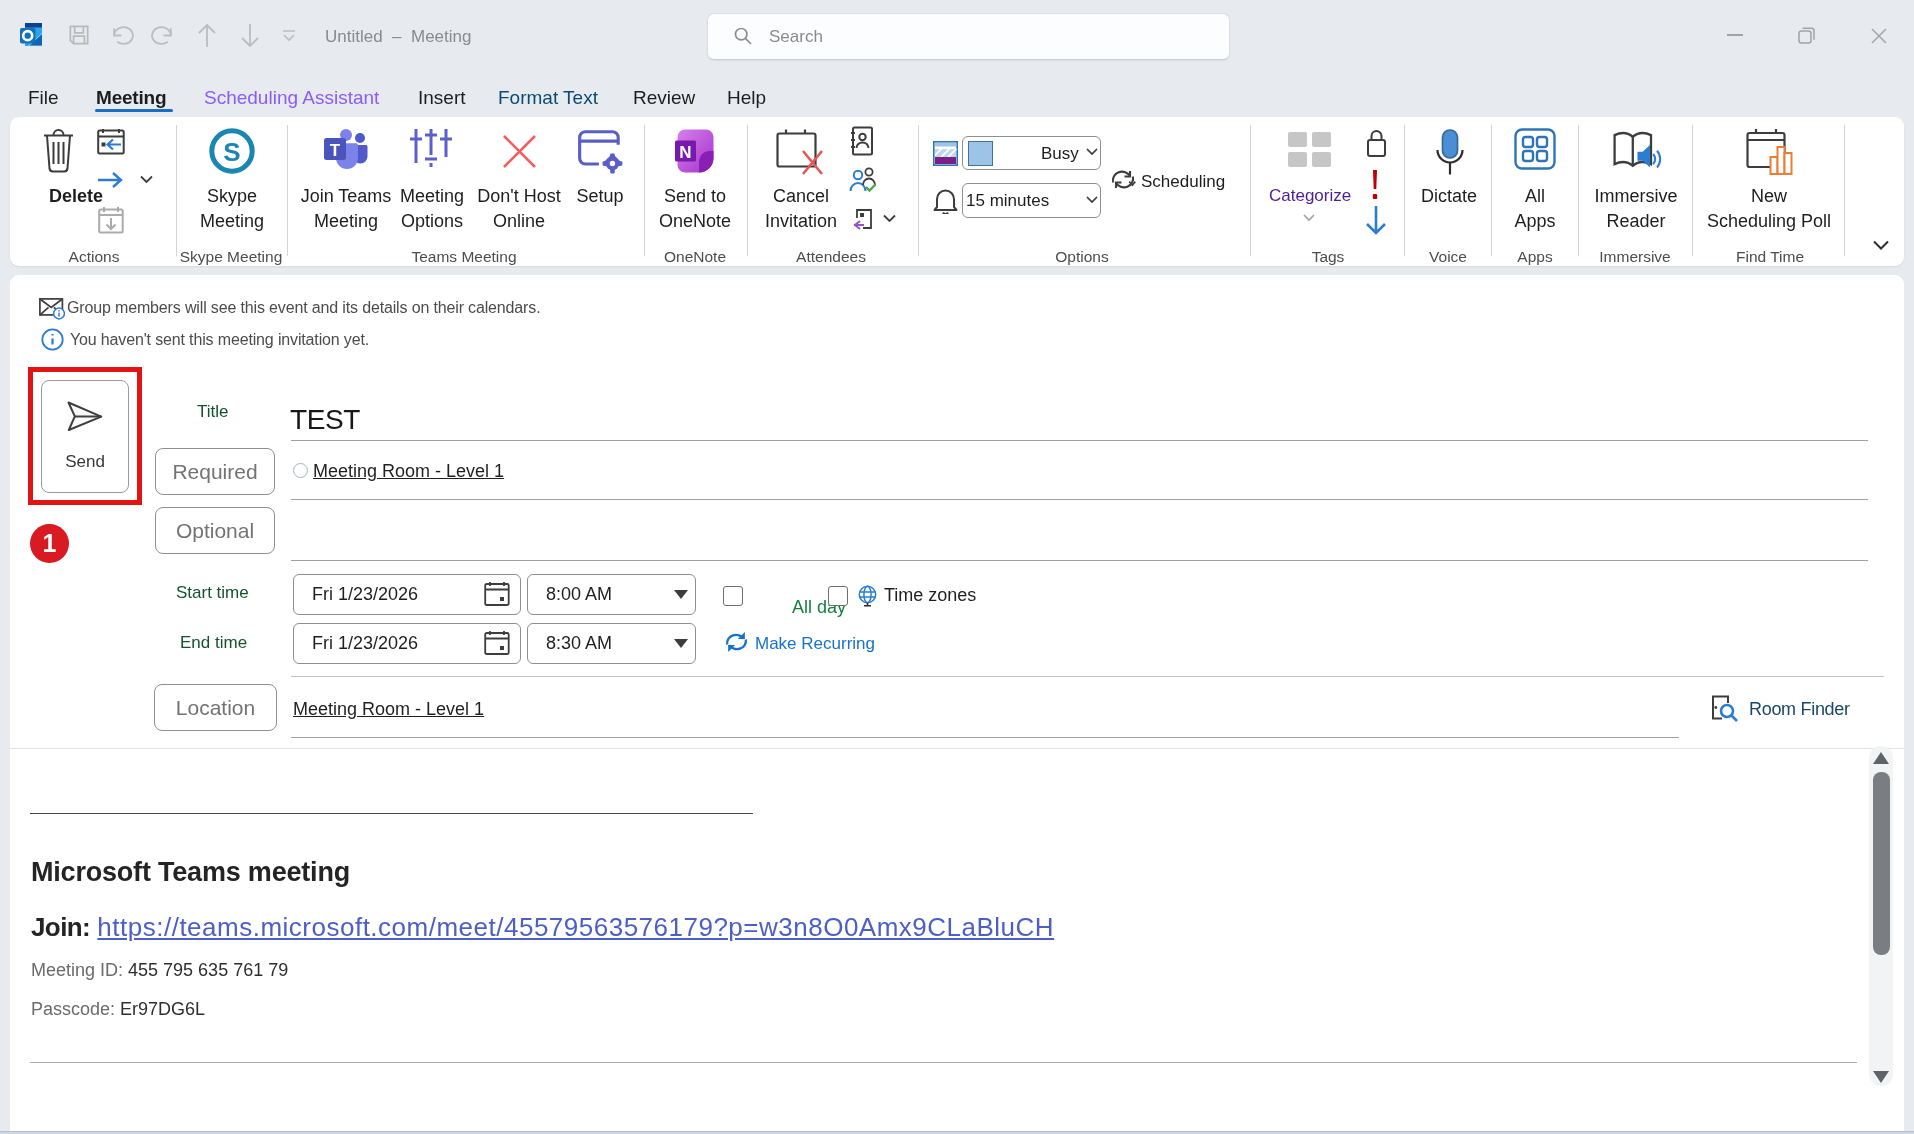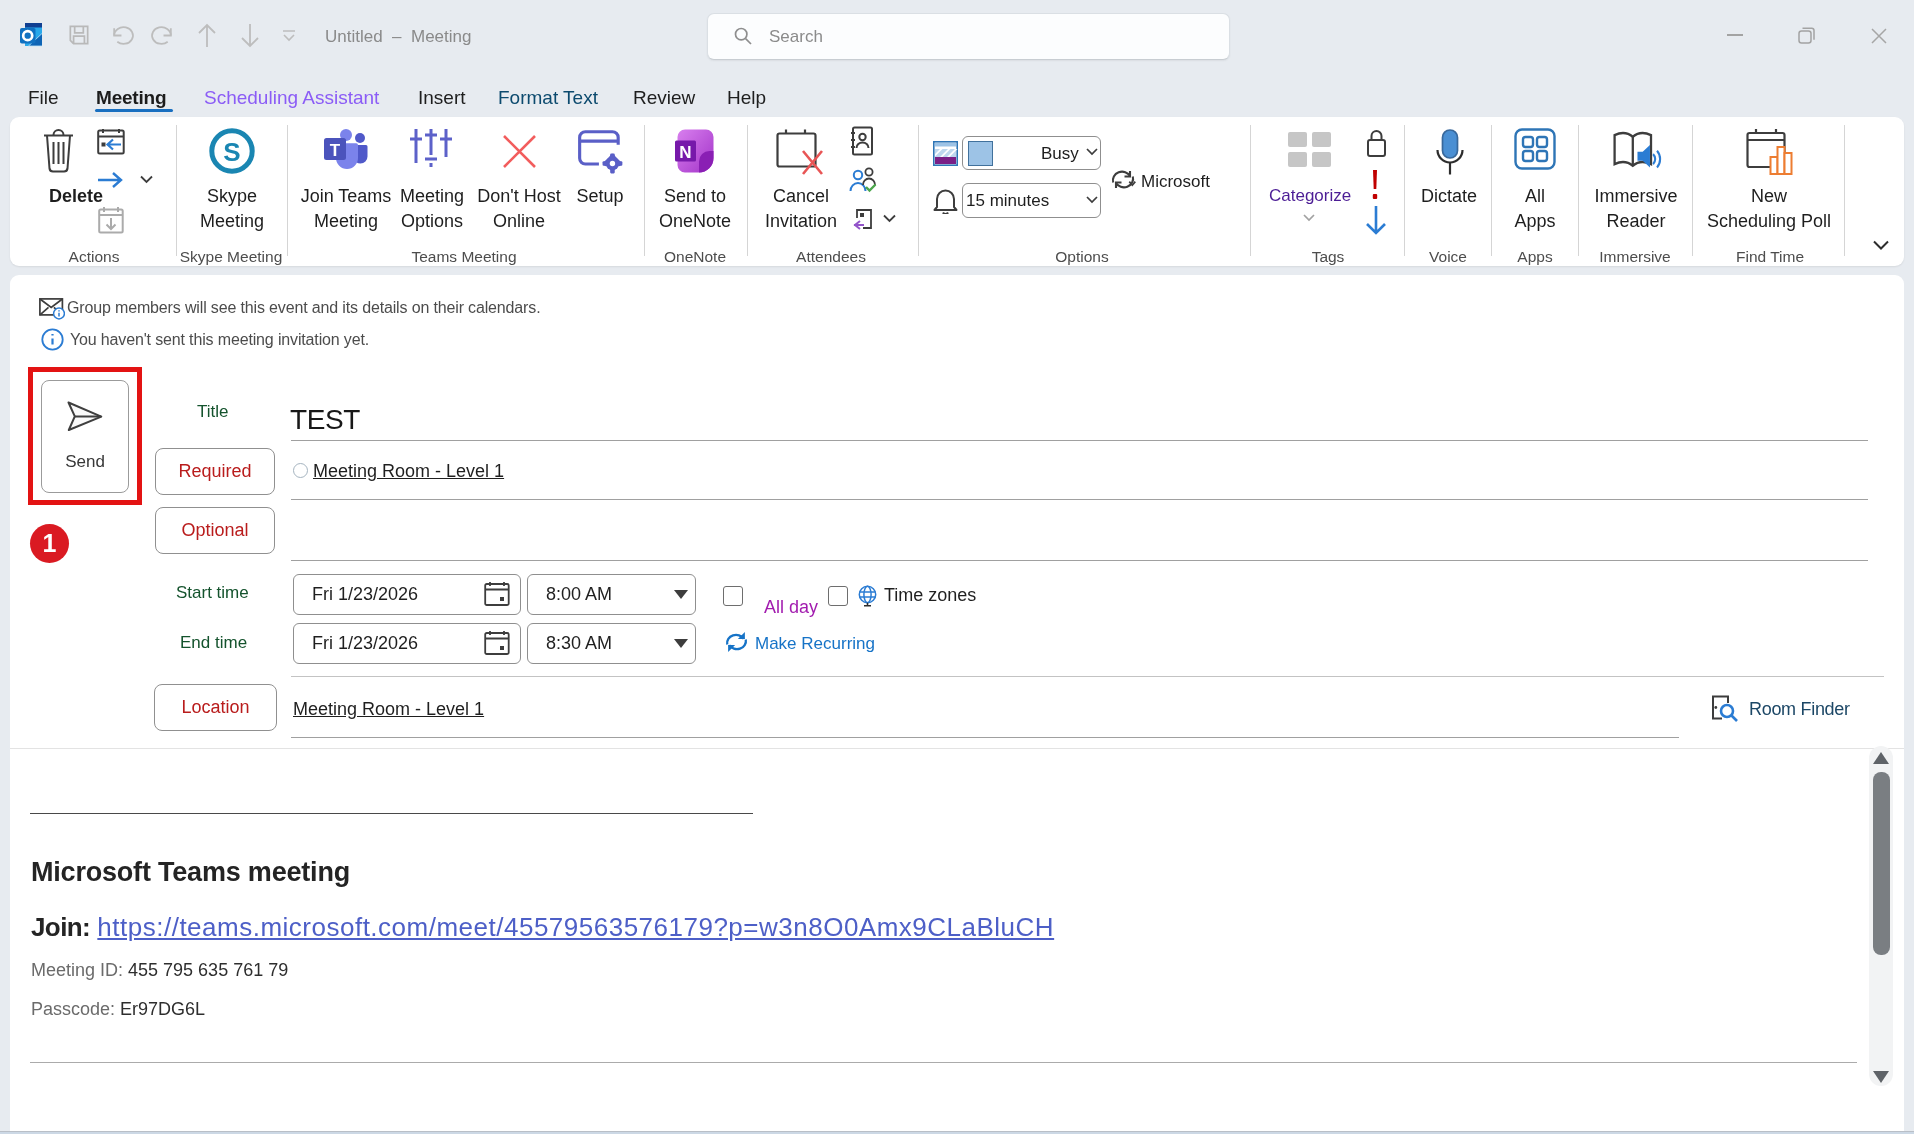--- a/index.html
+++ b/index.html
@@ -6,21 +6,21 @@
   body{width:1914px;height:1134px;overflow:hidden;position:relative;
        font-family:"Liberation Sans",sans-serif;background:#e7ebf0;
        -webkit-font-smoothing:antialiased;}
   .abs{position:absolute;}
   .panel{position:absolute;background:#fff;}
   .sep{position:absolute;width:1px;background:#d5d5d5;top:125px;height:131px;}
   .glabel{position:absolute;top:248px;height:18px;font-size:15.5px;color:#4d4d4d;text-align:center;white-space:nowrap;}
   .btxt{position:absolute;top:184px;font-size:18px;color:#1e1e1e;text-align:center;white-space:nowrap;line-height:24.5px;transform:translateX(-50%);}
   .flabel{position:absolute;font-size:17px;color:#14532d;white-space:nowrap;}
   .fbtn{position:absolute;background:#fff;border:1px solid #909090;border-radius:8px;
-        font-size:18px;color:#b91c1c;display:flex;align-items:center;justify-content:center;}
+        font-size:21px;color:#737373;display:flex;align-items:center;justify-content:center;}
   .fline{position:absolute;height:1px;background:#a0a0a0;}
   .inp{position:absolute;background:#fff;border:1px solid #8f8f8f;border-radius:6px;height:39px;
        font-size:18px;color:#1f1f1f;display:flex;align-items:center;}
   .cb{position:absolute;width:18px;height:18px;border:1.6px solid #6e6e6e;border-radius:3px;background:#fff;}
   .link{text-decoration:underline;}
 </style>
 </head>
 <body>
 
 <svg class="abs" style="left:18px;top:21px;" width="28" height="28" viewBox="0 0 28 28">
@@ -234,21 +234,21 @@
 <svg class="abs" style="left:1086px;top:196px;" width="12" height="8" viewBox="0 0 12 8" fill="none" stroke="#3d3d3d" stroke-width="1.7">
       <path d="M1 1 l5 5 5 -5"></path>
     </svg>
 <svg class="abs" style="left:1110px;top:169px;" width="26" height="21" viewBox="0 0 26 21" fill="none" stroke="#3d3d3d" stroke-width="2.1">
   <path d="M3.2 13.5 a9.2 8.6 0 0 1 17 -6.3"></path>
   <path d="M22.8 7.5 a9.2 8.6 0 0 1 -17 6.3"></path>
   <path d="M14.5 7.5 h5.5 v-5.5" fill="none"></path>
   <path d="M11.5 13.5 h-5.5 v5.5" fill="none"></path>
   <path d="M19.3 12.6 l3 3.6 3 -3.6" stroke-width="1.7"></path>
 </svg>
-<div class="abs" style="left:1141px;top:172px;font-size:17px;color:#1e1e1e;">Microsoft</div>
+<div class="abs" style="left:1141px;top:172px;font-size:17px;color:#1e1e1e;">Scheduling</div>
 <div class="glabel" style="left:1022px;width:120px;">Options</div>
 
 <div class="abs" style="left:1288px;top:132px;width:19px;height:15px;background:#c6c6c6;border-radius:2px;"></div>
 <div class="abs" style="left:1312px;top:132px;width:19px;height:15px;background:#c6c6c6;border-radius:2px;"></div>
 <div class="abs" style="left:1288px;top:152px;width:19px;height:15px;background:#c6c6c6;border-radius:2px;"></div>
 <div class="abs" style="left:1312px;top:152px;width:19px;height:15px;background:#c6c6c6;border-radius:2px;"></div>
 <div class="abs" style="left:1269px;top:186px;font-size:17px;color:#4c1d95;">Categorize</div>
 <svg class="abs" style="left:1303px;top:214px;" width="12" height="8" viewBox="0 0 12 8" fill="none" stroke="#a2a2a2" stroke-width="1.7">
       <path d="M1 1 l5 5 5 -5"></path>
     </svg>
@@ -355,21 +355,21 @@
   <path d="M6 1 v4 M20 1 v4 M1.5 8.5 h23"></path>
   <rect x="16" y="16" width="4" height="4" fill="#3d3d3d" stroke="none"></rect>
 </svg>
 <div class="inp" style="left:527px;top:574px;width:167px;">
       <span style="margin-left:18px;">8:00 AM</span>
     </div>
 <svg class="abs" style="left:674px;top:590px;" width="14" height="9" viewBox="0 0 14 9">
       <path d="M0 0 h14 l-7 9 z" fill="#3d3d3d"></path>
     </svg>
 <div class="cb" style="left:723px;top:586px;"></div>
-<div class="abs" style="left:764px;top:585px;font-size:18px;color:#a21caf;margin-top:12px;">All day</div>
+<div class="abs" style="left:792px;top:585px;font-size:18px;color:#15803d;margin-top:12px;">All day</div>
 <div class="cb" style="left:828px;top:586px;"></div>
 <svg class="abs" style="left:856px;top:584px;" width="23" height="23" viewBox="0 0 23 23" fill="none" stroke="#2b7cd3" stroke-width="1.5">
   <circle cx="11.5" cy="10.5" r="8.2"></circle>
   <ellipse cx="11.5" cy="10.5" rx="3.6" ry="8.2"></ellipse>
   <path d="M3.5 8 h16 M3.5 13 h16"></path>
   <path d="M11.5 18.7 v3 M8 21.7 h7" stroke="#2d2d2d"></path>
 </svg>
 <div class="abs" style="left:884px;top:585px;font-size:18px;color:#1f1f1f;">Time zones</div>
 
 <div class="flabel" style="left:180px;top:633px;">End time</div>

